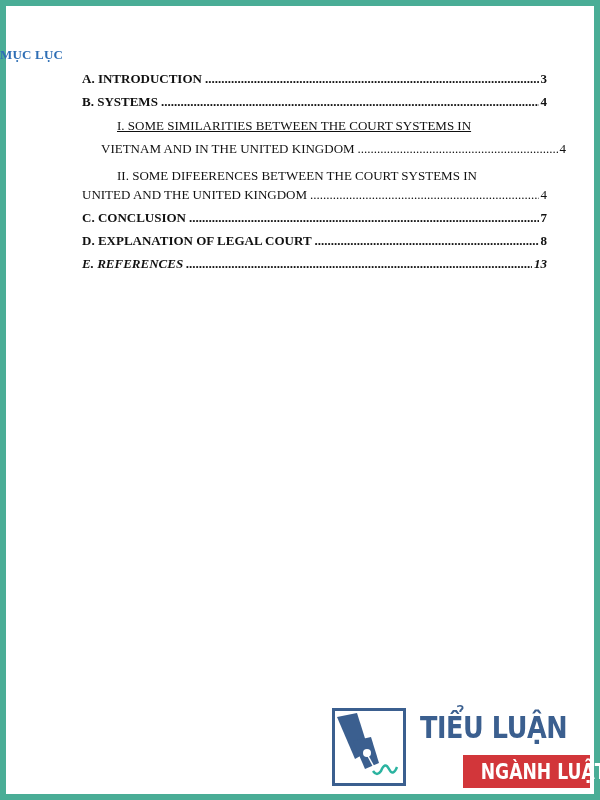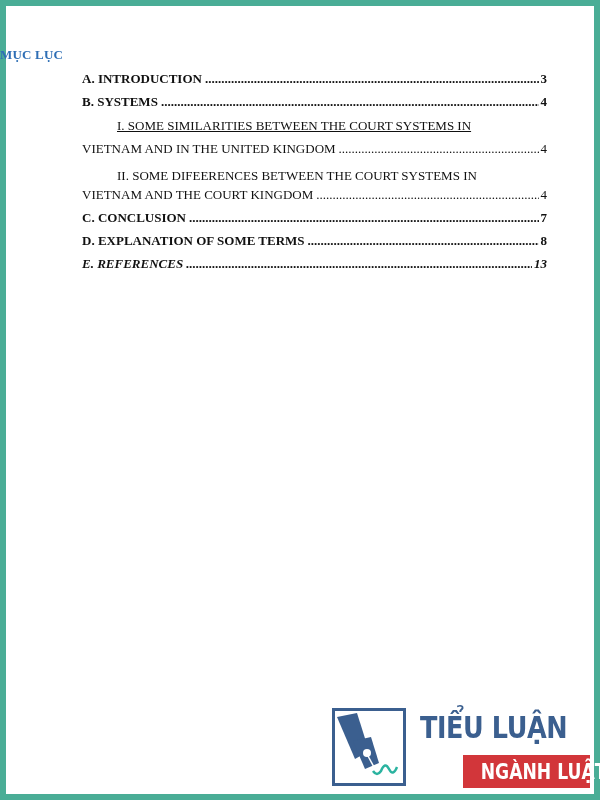--- a/index.html
+++ b/index.html
@@ -36,41 +36,41 @@
     <span class="page-no">3</span>
   </div>
 
   <div class="row bold" style="top:94px;">
     <span class="label">B. SYSTEMS</span>
     <span class="dots"></span>
     <span class="page-no">4</span>
   </div>
 
   <div class="cont indent" style="top:118px;text-decoration:underline;">I. SOME SIMILARITIES BETWEEN THE COURT SYSTEMS IN</div>
-  <div class="row" style="top:141px;">
+  <div class="row" style="top:141px;margin-left:19px;">
     <span class="label">VIETNAM AND IN THE UNITED KINGDOM</span>
     <span class="dots"></span>
     <span class="page-no">4</span>
   </div>
 
   <div class="cont indent" style="top:168px;">II. SOME DIFEERENCES BETWEEN THE COURT SYSTEMS IN</div>
   <div class="row" style="top:187px;">
-    <span class="label">VIETNAM AND THE COURT KINGDOM</span>
+    <span class="label">UNITED AND THE UNITED KINGDOM</span>
     <span class="dots"></span>
     <span class="page-no">4</span>
   </div>
 
   <div class="row bold" style="top:210px;">
     <span class="label">C. CONCLUSION</span>
     <span class="dots"></span>
     <span class="page-no">7</span>
   </div>
 
   <div class="row bold" style="top:233px;">
-    <span class="label">D. EXPLANATION OF SOME TERMS</span>
+    <span class="label">D. EXPLANATION OF LEGAL COURT</span>
     <span class="dots"></span>
     <span class="page-no">8</span>
   </div>
 
   <div class="row bold" style="top:256px;font-style:italic;">
     <span class="label">E. REFERENCES</span>
     <span class="dots"></span>
     <span class="page-no">13</span>
   </div>
 </div>

